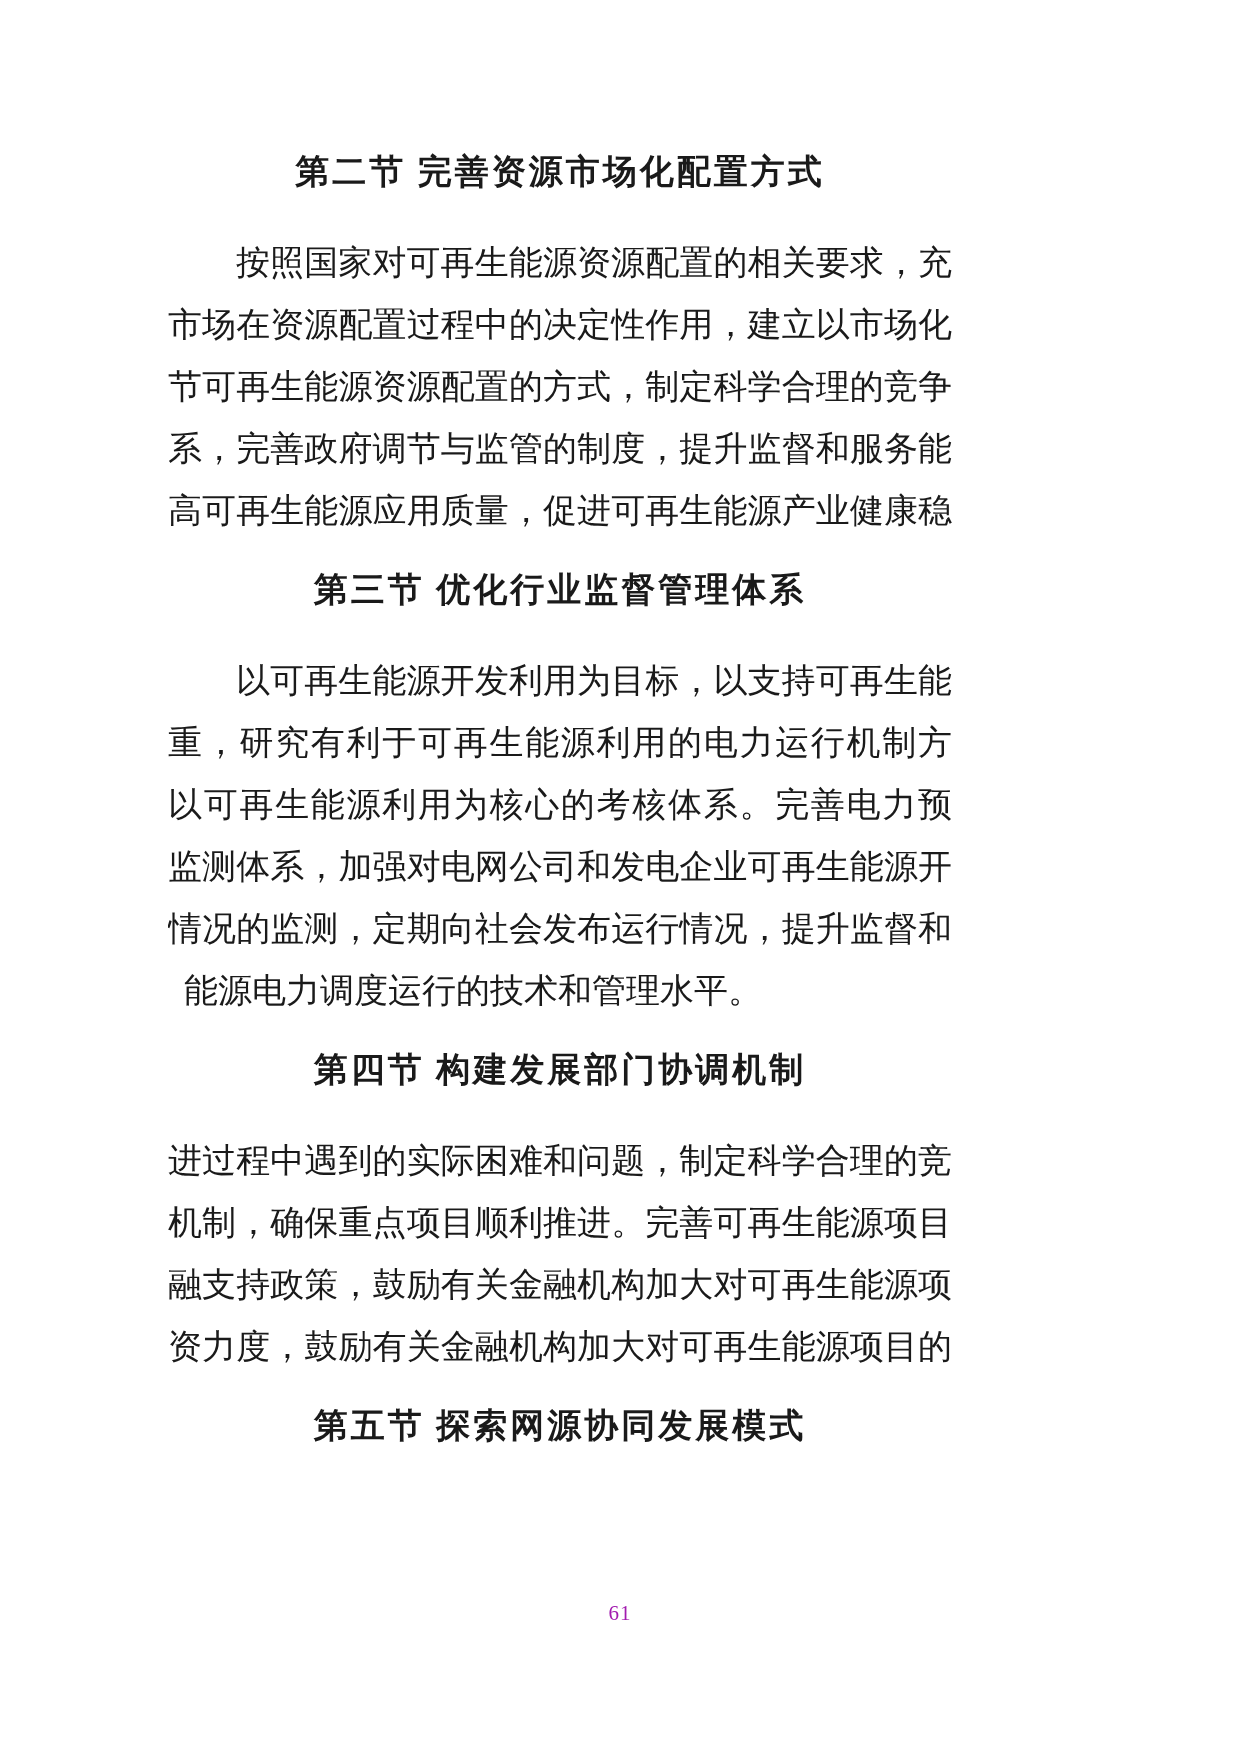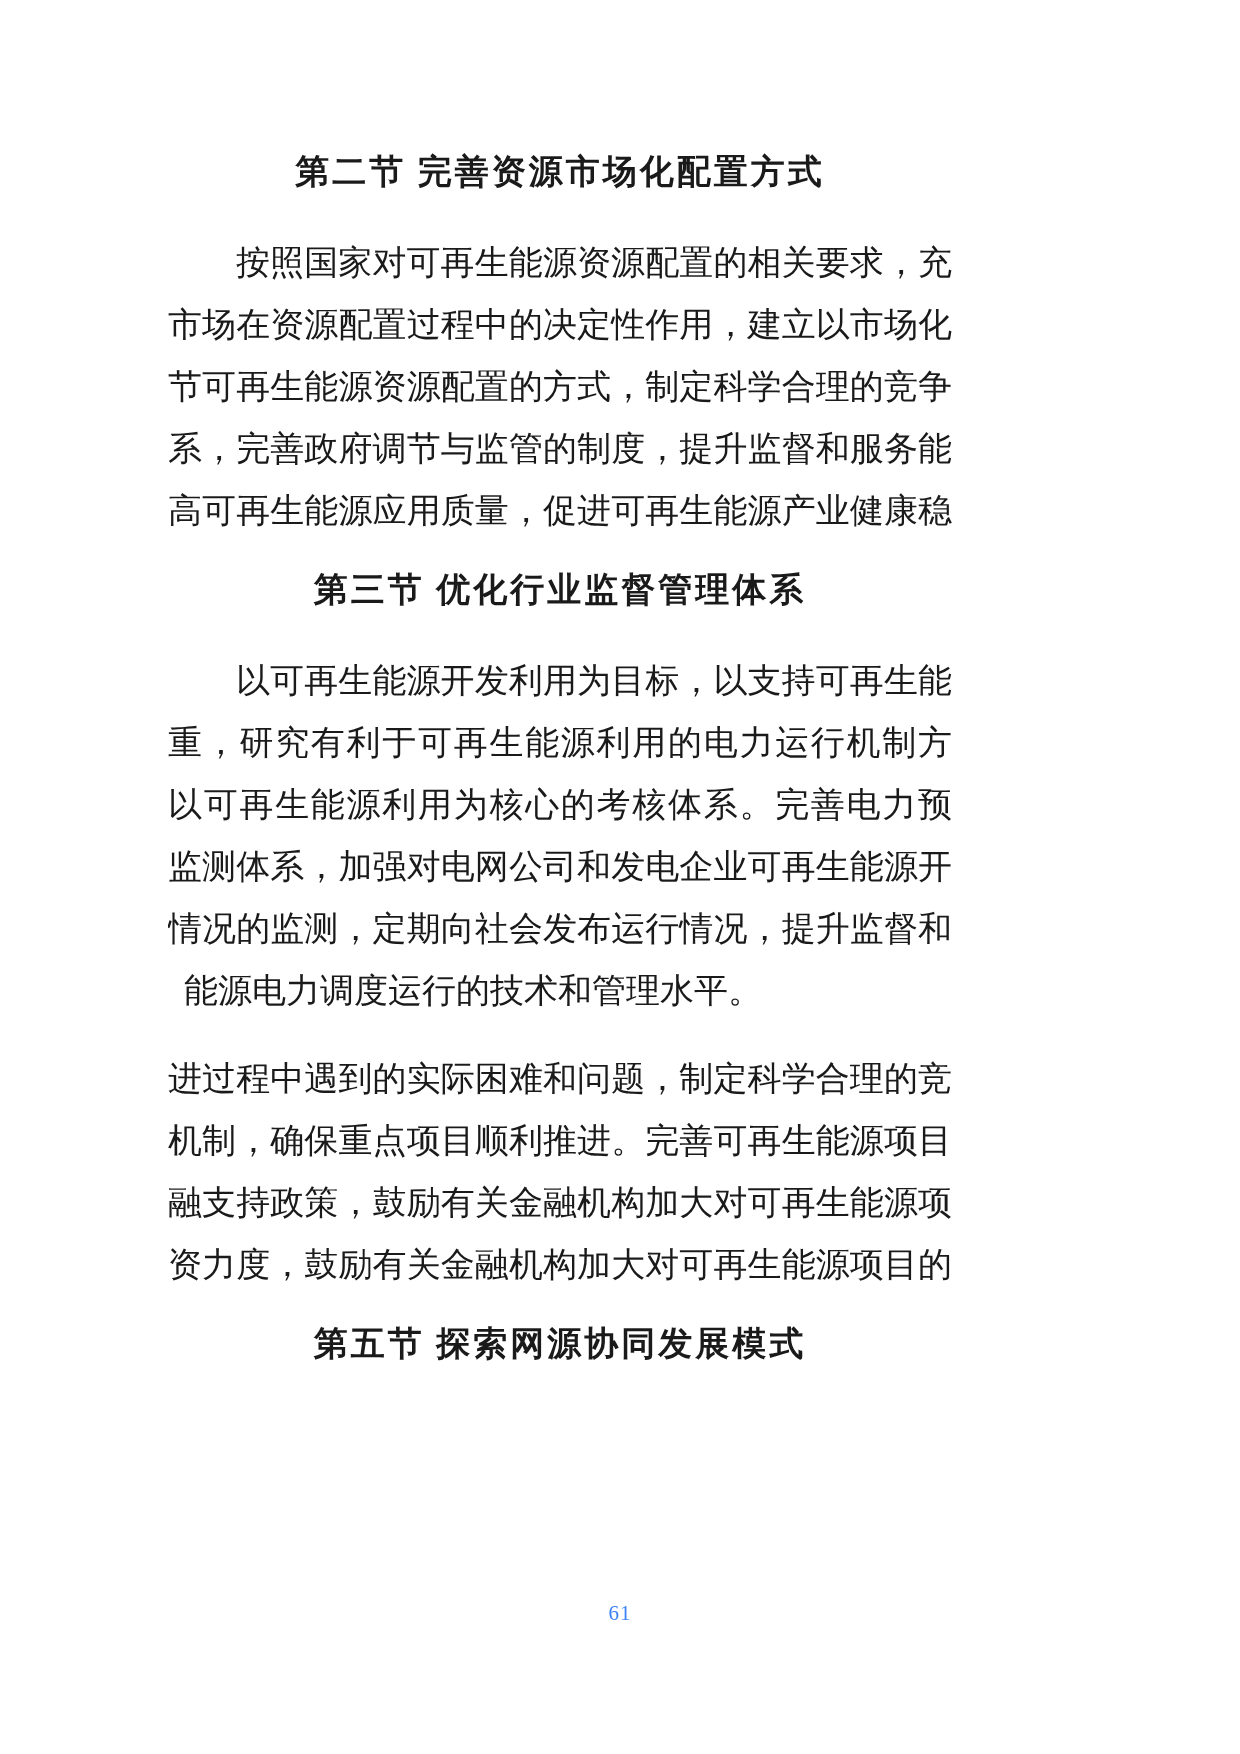--- a/index.html
+++ b/index.html
@@ -51,21 +51,21 @@
   .footer {
     position: absolute;
     left: 0;
     bottom: 128px;
     width: 1240px;
     text-align: center;
   }
   .page-number {
     font-size: 21px;
     letter-spacing: 1px;
-    color: #3b82f6;
+    color: #a21caf;
   }
 </style>
 </head>
 <body>
 
 <div class="page">
 
   <section>
     <h2 class="section-heading">第二节 完善资源市场化配置方式</h2>
     <div class="para">
@@ -83,20 +83,21 @@
       <div class="line first">以可再生能源开发利用为目标，以支持可再生能源无补</div>
       <div class="line">重，研究有利于可再生能源利用的电力运行机制方案，建立</div>
       <div class="line">以可再生能源利用为核心的考核体系。完善电力预测、报送、</div>
       <div class="line">监测体系，加强对电网公司和发电企业可再生能源开发利用</div>
       <div class="line">情况的监测，定期向社会发布运行情况，提升监督和服务能力</div>
       <div class="line lastshort">能源电力调度运行的技术和管理水平。</div>
     </div>
   </section>
 
   <section>
+    <h2 class="section-heading">第四节 构建发展部门协调机制</h2>
     <div class="para">
       <div class="line">进过程中遇到的实际困难和问题，制定科学合理的竞争评价体</div>
       <div class="line">机制，确保重点项目顺利推进。完善可再生能源项目财税金</div>
       <div class="line">融支持政策，鼓励有关金融机构加大对可再生能源项目的投</div>
       <div class="line">资力度，鼓励有关金融机构加大对可再生能源项目的投。</div>
     </div>
   </section>
 
   <section>
     <h2 class="section-heading">第五节 探索网源协同发展模式</h2>

